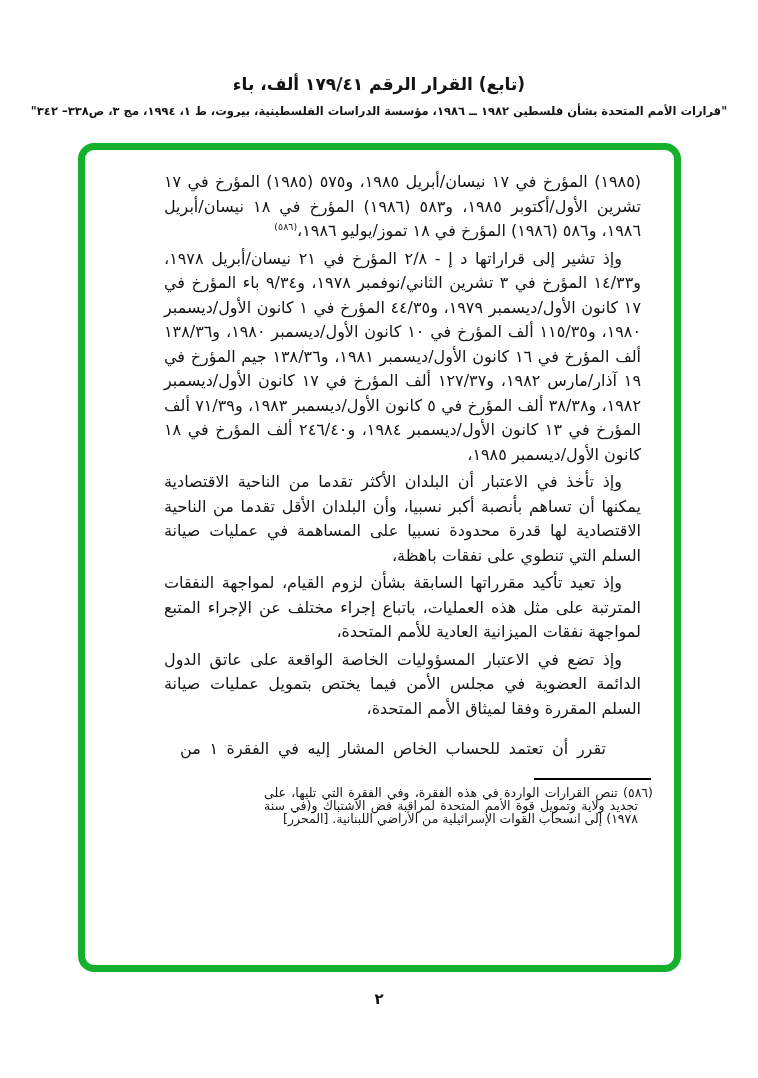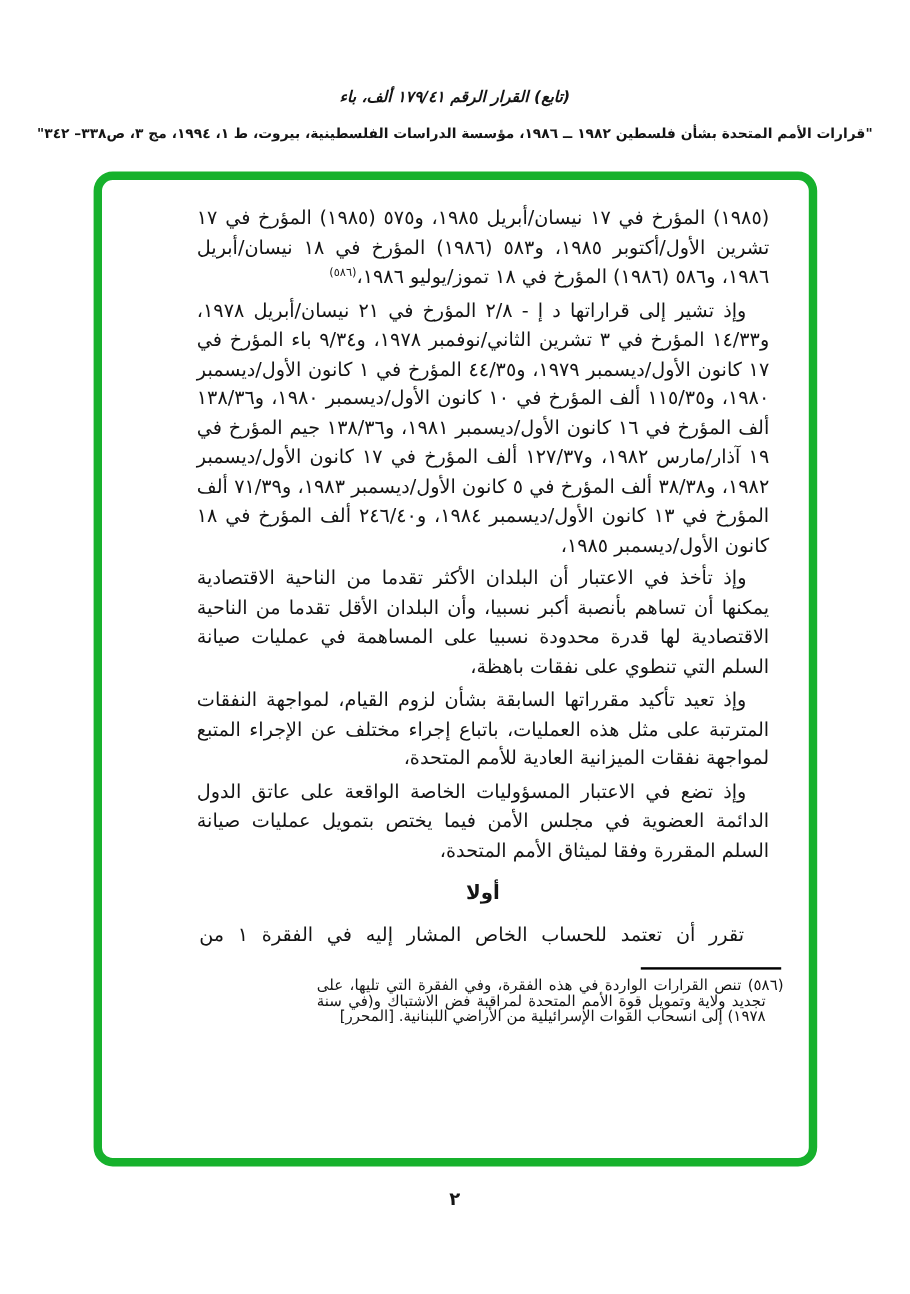--- a/index.html
+++ b/index.html
@@ -4,21 +4,21 @@
 <style>
   html,body { margin:0; padding:0; background:#ffffff; }
   .page {
     position:relative; width:758px; height:1078px; background:#fff;
     font-family:"DejaVu Sans", sans-serif; color:#141414;
     margin:0 auto; overflow:hidden;
   }
   .doc-title {
     position:absolute; top:74px; left:0; width:100%;
     text-align:center; direction:rtl;
-    font-size:13px; font-weight:700; margin:0;font-style:italic;
+    font-size:17px; font-weight:700; margin:0;
   }
   .doc-subtitle {
     position:absolute; top:104px; left:0; width:100%;
     text-align:center; direction:rtl;
     font-size:11.5px; font-weight:700;
   }
   .frame {
     position:absolute; left:78px; top:143px; width:603px; height:829px;
     box-sizing:border-box;
     border:7px solid #15803d; border-radius:16px;
@@ -30,21 +30,21 @@
     font-size:16px; line-height:24.5px;
   }
   p.bp { margin:0 0 3px 0; text-indent:19px; }
   p.cont { text-indent:0; }
   b.lead { font-weight:400; }
   sup.fn-ref { font-size:9.5px; line-height:0; vertical-align:super; }
   h2.sec {
     margin:11px 0 10px 0; text-align:center;
     font-size:16.5px; font-weight:700;
   }
-  p.decide { margin:2px; text-indent:19px; text-align-last:justify; }
+  p.decide { margin:16px; text-indent:19px; text-align-last:justify; }
   .fnote {
     margin:15px -12px 0 0; width:389px;
     font-size:12.5px; line-height:13px; text-align:justify;
   }
   .fn-rule {
     width:117px; height:0; border-top:2px solid #000;
     margin:0 2px 6px 0;
   }
   .fn-body { padding-right:15px; text-indent:-15px; }
   .pagenum {
@@ -66,21 +66,20 @@
       <p class="bp cont"><span>(١٩٨٥) المؤرخ في ١٧ نيسان/أبريل ١٩٨٥، و٥٧٥ (١٩٨٥) المؤرخ في ١٧ تشرين الأول/أكتوبر ١٩٨٥، و٥٨٣ (١٩٨٦) المؤرخ في ١٨ نيسان/أبريل ١٩٨٦، و٥٨٦ (١٩٨٦) المؤرخ في ١٨ تموز/يوليو ١٩٨٦،</span><sup class="fn-ref">(٥٨٦)</sup></p>
 
       <p class="bp"><b class="lead">وإذ تشير</b> <span>إلى قراراتها د إ - ٢/٨ المؤرخ في ٢١ نيسان/أبريل ١٩٧٨، و١٤/٣٣ المؤرخ في ٣ تشرين الثاني/نوفمبر ١٩٧٨، و٩/٣٤ باء المؤرخ في ١٧ كانون الأول/ديسمبر ١٩٧٩، و٤٤/٣٥ المؤرخ في ١ كانون الأول/ديسمبر ١٩٨٠، و١١٥/٣٥ ألف المؤرخ في ١٠ كانون الأول/ديسمبر ١٩٨٠، و١٣٨/٣٦ ألف المؤرخ في ١٦ كانون الأول/ديسمبر ١٩٨١، و١٣٨/٣٦ جيم المؤرخ في ١٩ آذار/مارس ١٩٨٢، و١٢٧/٣٧ ألف المؤرخ في ١٧ كانون الأول/ديسمبر ١٩٨٢، و٣٨/٣٨ ألف المؤرخ في ٥ كانون الأول/ديسمبر ١٩٨٣، و٧١/٣٩ ألف المؤرخ في ١٣ كانون الأول/ديسمبر ١٩٨٤، و٢٤٦/٤٠ ألف المؤرخ في ١٨ كانون الأول/ديسمبر ١٩٨٥،</span></p>
 
       <p class="bp"><b class="lead">وإذ تأخذ في الاعتبار</b> <span>أن البلدان الأكثر تقدما من الناحية الاقتصادية يمكنها أن تساهم بأنصبة أكبر نسبيا، وأن البلدان الأقل تقدما من الناحية الاقتصادية لها قدرة محدودة نسبيا على المساهمة في عمليات صيانة السلم التي تنطوي على نفقات باهظة،</span></p>
 
       <p class="bp"><b class="lead">وإذ تعيد تأكيد</b> <span>مقرراتها السابقة بشأن لزوم القيام، لمواجهة النفقات المترتبة على مثل هذه العمليات، باتباع إجراء مختلف عن الإجراء المتبع لمواجهة نفقات الميزانية العادية للأمم المتحدة،</span></p>
 
       <p class="bp"><b class="lead">وإذ تضع في الاعتبار</b> <span>المسؤوليات الخاصة الواقعة على عاتق الدول الدائمة العضوية في مجلس الأمن فيما يختص بتمويل عمليات صيانة السلم المقررة وفقا لميثاق الأمم المتحدة،</span></p>
 
-      <h2 class="sec">أولا</h2>
 
       <p class="decide"><b class="lead">تقرر</b> <span>أن تعتمد للحساب الخاص المشار إليه في الفقرة ١ من</span></p>
 
       <div class="fnote">
         <div class="fn-rule"></div>
         <div class="fn-body"><span>(٥٨٦)</span> <span>تنص القرارات الواردة في هذه الفقرة، وفي الفقرة التي تليها، على تجديد ولاية وتمويل قوة الأمم المتحدة لمراقبة فض الاشتباك و(في سنة ١٩٧٨) إلى انسحاب القوات الإسرائيلية من الأراضي اللبنانية. [المحرر]</span></div>
       </div>
 
     </div>
   </div>

